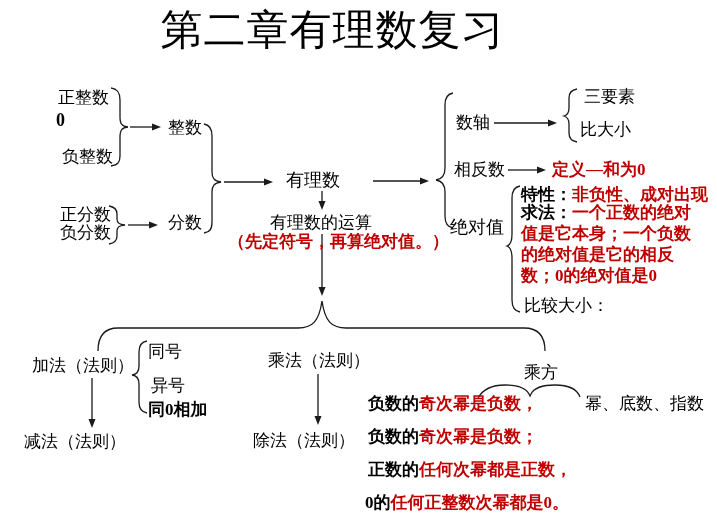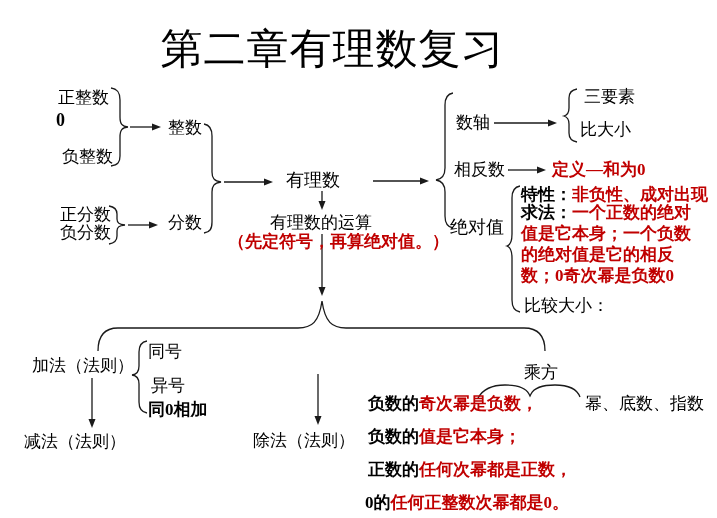--- a/index.html
+++ b/index.html
@@ -2,21 +2,21 @@
 <html style="--red: #c00000; --line: #1a1a1a;"><head>
 <meta charset="utf-8">
 <style>
   html,body{margin:0;padding:0;background:#fff;}
   #canvas{
     position:relative;width:717px;height:518px;background:#ffffff;overflow:hidden;
     font-family:"Liberation Serif","DejaVu Serif",serif;color:#000;
   }
   .title{
     position:absolute;top:2px;left:0;width:665px;text-align:center;
-    font-size:42px;letter-spacing:1px;white-space:nowrap;margin-top:19px;
+    font-size:42px;letter-spacing:1px;white-space:nowrap;
   }
   .t{position:absolute;font-size:17px;line-height:19px;white-space:nowrap;}
   .fs18{font-size:18px;}
   .red{color:var(--red,#c00000);font-weight:bold;}
   .blk{color:#000;font-weight:bold;}
   .bold{font-weight:700;}
   svg.overlay{position:absolute;left:0;top:0;pointer-events:none;}
   svg.overlay path{fill:none;stroke:var(--line,#1a1a1a);stroke-width:1.3;}
   svg.overlay line{stroke:var(--line,#1a1a1a);stroke-width:1.3;}
   svg.overlay polygon{fill:var(--line,#1a1a1a);stroke:none;}
@@ -99,31 +99,32 @@
   <div class="t" style="left:456px;top:113px">数轴</div>
   <div class="t" style="left:584px;top:87px">三要素</div>
   <div class="t" style="left:580px;top:120px">比大小</div>
   <div class="t" style="left:454px;top:160px">相反数</div>
   <div class="t" style="left:552px;top:160px"><span class="red">定义—和为</span><span class="red bold">0</span></div>
   <div class="t fs18" style="left:450px;top:218px">绝对值</div>
   <div class="t" style="left:521px;top:185px"><span class="blk">特性：</span><span class="red">非负性、成对出现</span></div>
   <div class="t" style="left:521px;top:203px"><span class="blk">求法：</span><span class="red">一个正数的绝对</span></div>
   <div class="t" style="left:521px;top:224px"><span class="red">值是它本身；一个负数</span></div>
   <div class="t" style="left:521px;top:245px"><span class="red">的绝对值是它的相反</span></div>
-  <div class="t" style="left:521px;top:266px"><span class="red">数；</span><span class="red bold">0</span><span class="red">奇次幂是负数</span><span class="red bold">0</span></div>
+  <div class="t" style="left:521px;top:266px"><span class="red">数；</span><span class="red bold">0</span><span class="red">的绝对值是</span><span class="red bold">0</span></div>
   <div class="t" style="left:524px;top:296px">比较大小：</div>
 
   <div class="t" style="left:32px;top:356px">加法（法则）</div>
   <div class="t" style="left:148px;top:342px">同号</div>
   <div class="t" style="left:151px;top:376px">异号</div>
   <div class="t" style="left:148px;top:400px"><span class="blk">同</span><span class="blk bold">0</span><span class="blk">相加</span></div>
   <div class="t" style="left:24px;top:432px">减法（法则）</div>
 
+  <div class="t" style="left:268px;top:351px">乘法（法则）</div>
   <div class="t" style="left:253px;top:431px">除法（法则）</div>
 
   <div class="t" style="left:524px;top:363px">乘方</div>
   <div class="t" style="left:585px;top:394px">幂、底数、指数</div>
   <div class="t" style="left:368px;top:394px"><span class="blk">负数的</span><span class="red">奇次幂是负数，</span></div>
-  <div class="t" style="left:368px;top:427px"><span class="blk">负数的</span><span class="red">值是它本身；</span></div>
+  <div class="t" style="left:368px;top:427px"><span class="blk">负数的</span><span class="red">奇次幂是负数；</span></div>
   <div class="t" style="left:368px;top:460px"><span class="blk">正数的</span><span class="red">任何次幂都是正数，</span></div>
   <div class="t" style="left:365px;top:493px"><span class="blk bold">0</span><span class="blk">的</span><span class="red">任何正整数次幂都是</span><span class="red bold">0</span><span class="red">。</span></div>
 
 </div>
 
 </body></html>

